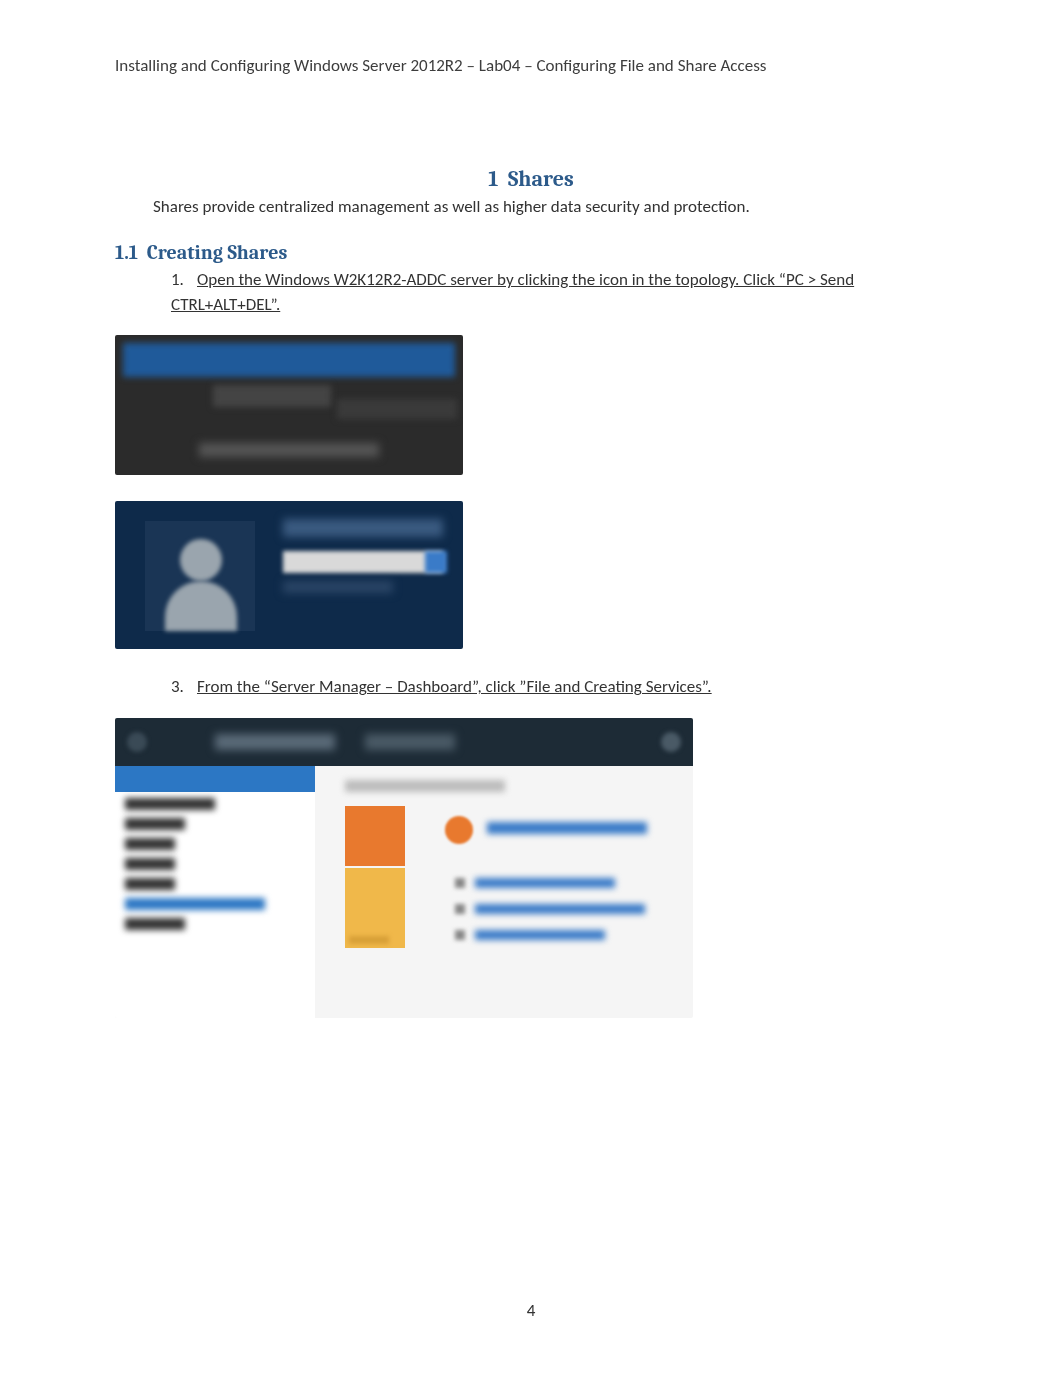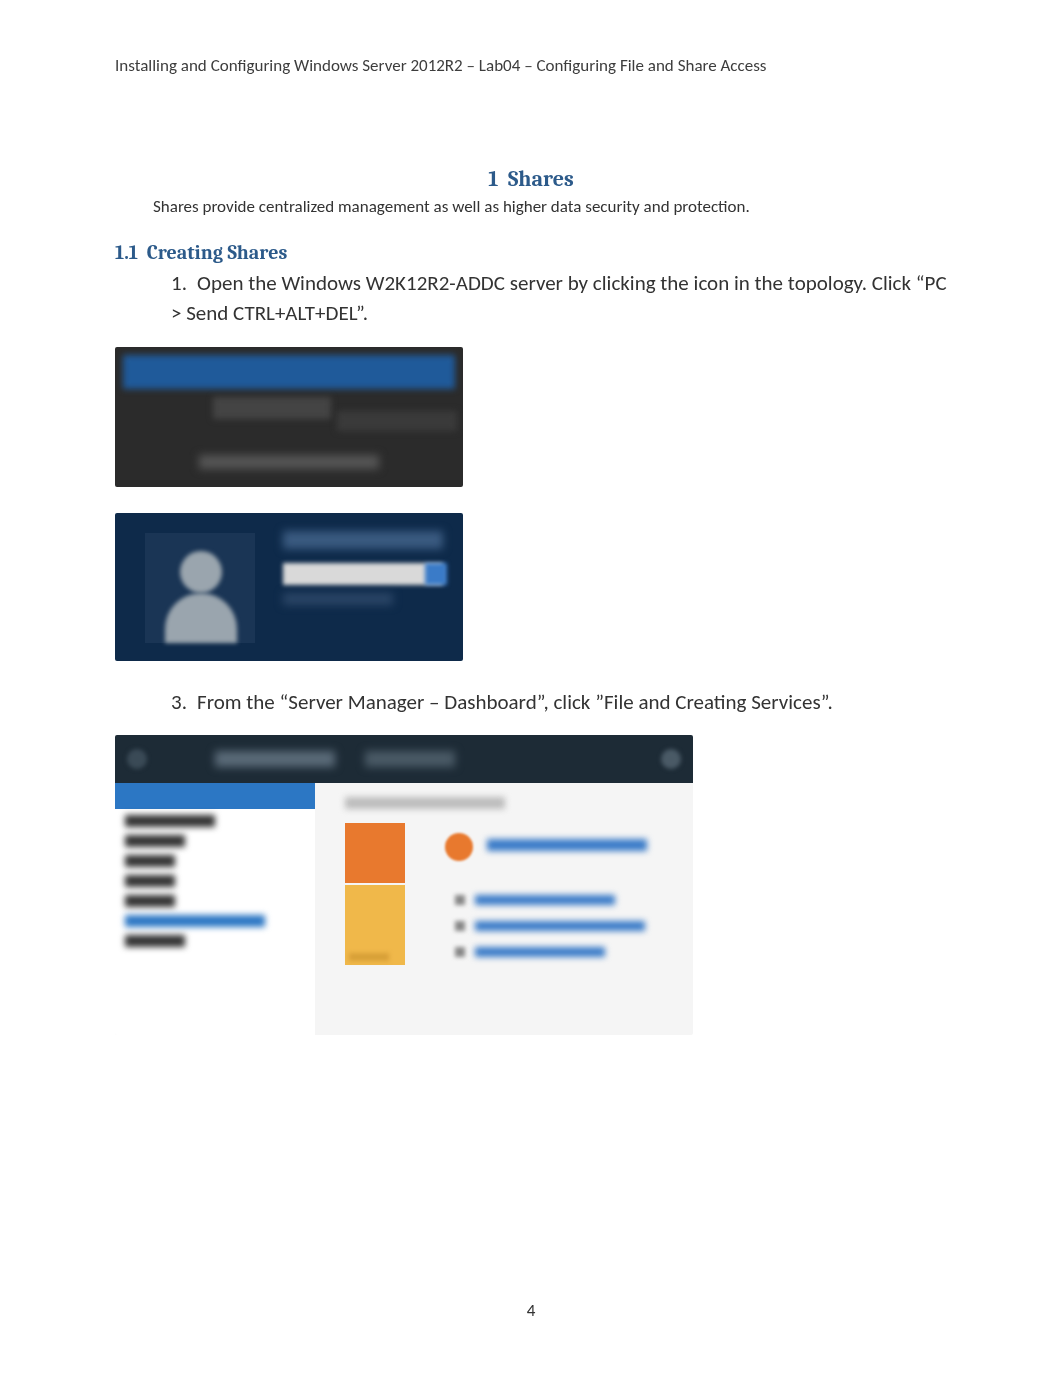--- a/index.html
+++ b/index.html
@@ -34,25 +34,26 @@
       margin-left: 38px;
     }
     .h2 {
       font-family: Cambria, Georgia, serif;
       font-size: 20px;
       font-weight: bold;
       color: #2c5a8a;
       margin-bottom: 4px;
     }
     .ol-item {
-      font-size: 21px;
+      font-size: 17px;
       color: #333;
       margin-left: 56px;
       margin-bottom: 18px;
       line-height: 1.45;
+      text-decoration: underline;
     }
     .ol-num {
       display: inline-block;
       width: 26px;
     }
     .bold { font-weight: bold; }
 
     
     .fig1 {
       margin-left: 0;

